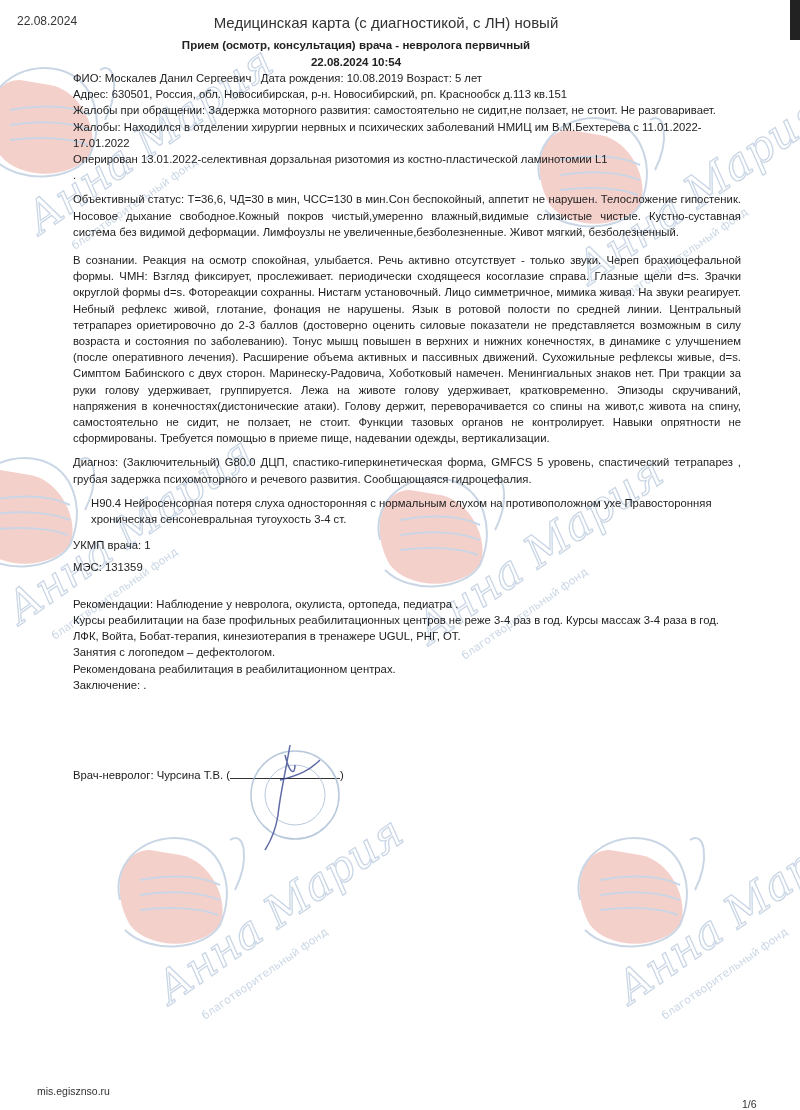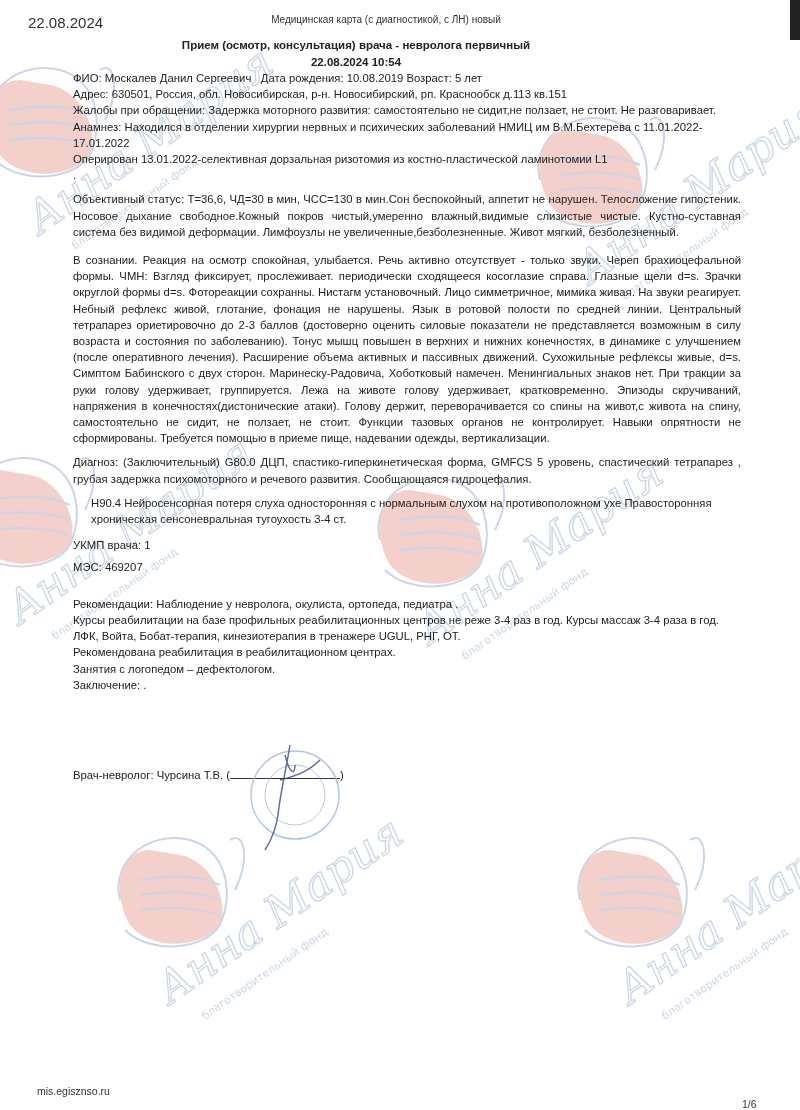--- a/index.html
+++ b/index.html
@@ -1,20 +1,20 @@
 <!DOCTYPE html>
 <html><head>
 <meta charset="utf-8">
 <style>
   html, body { margin:0; padding:0; background:#ffffff; }
   body { width:800px; height:1110px; position:relative; overflow:hidden;
          font-family:"Liberation Sans", "DejaVu Sans", sans-serif; color:#222; }
   .wm { position:absolute; pointer-events:none; opacity:0.55; }
-  .hdr-date { position:absolute; left:28px; top:14px; font-size:15px; color:#333; }
-  .hdr-title { position:absolute; left:0; width:732px; top:14px; text-align:center; font-size:10px; color:#333; padding-left:40px; box-sizing:border-box; }
+  .hdr-date { position:absolute; left:17px; top:14px; font-size:12px; color:#333; }
+  .hdr-title { position:absolute; left:0; width:732px; top:14px; text-align:center; font-size:15px; color:#333; padding-left:40px; box-sizing:border-box; }
   .doc-title { position:absolute; left:0; width:712px; top:37px; text-align:center; font-size:11.5px; font-weight:bold; line-height:17px; }
   .content { position:absolute; left:73px; top:70px; width:668px; font-size:11.3px; line-height:16.2px; }
   .content p { margin:0; }
   .j { text-align:justify; text-align-last:left; }
   .b { font-weight:normal; }
   .gap { height:12px; }
   .gap2 { height:8px; }
   .gap3 { height:20px; }
   .sig { position:absolute; left:73px; top:768px; font-size:11.3px; }
   .sigline { display:inline-block; width:110px; border-bottom:1px solid #333; vertical-align:baseline; height:10px; }
@@ -59,42 +59,42 @@
     <span>Дата рождения:</span>
     <span>10.08.2019</span>
     <span>Возраст:</span>
     <span>5 лет</span>
   </p>
   <p class="b">
     <span>Адрес:</span>
     <span>630501, Россия, обл. Новосибирская, р-н. Новосибирский, рп. Краснообск д.113 кв.151</span>
   </p>
   <p class="j"><span class="b">Жалобы при обращении:</span> <span>Задержка моторного развития: самостоятельно  не сидит,не ползает, не стоит. Не разговаривает.</span></p>
-  <p><span class="b">Анамнез:</span> <span>Находился в отделении хирургии нервных и психических заболеваний НМИЦ им В.М.Бехтерева с 11.01.2022-17.01.2022</span></p>
+  <p><span class="b">Жалобы:</span> <span>Находился в отделении хирургии нервных и психических заболеваний НМИЦ им В.М.Бехтерева с 11.01.2022-17.01.2022</span></p>
   <p>Оперирован 13.01.2022-селективная дорзальная ризотомия из костно-пластической ламинотомии L1</p>
   <p>.</p>
   <div class="gap2"></div>
   <p class="j"><span class="b">Объективный статус:</span> <span>Т=36,6, ЧД=30 в мин, ЧСС=130 в мин.Сон беспокойный, аппетит не нарушен. Телосложение гипостеник. Носовое дыхание свободное.Кожный покров чистый,умеренно влажный,видимые слизистые чистые. Кустно-суставная система без видимой деформации. Лимфоузлы не увеличенные,безболезненные. Живот мягкий, безболезненный.</span></p>
   <div class="gap"></div>
   <p class="j">В сознании. Реакция на осмотр спокойная, улыбается. Речь активно отсутствует - только звуки. Череп брахиоцефальной формы. ЧМН: Взгляд фиксирует, прослеживает. периодически сходящееся косоглазие справа. Глазные щели d=s. Зрачки округлой формы d=s. Фотореакции сохранны. Нистагм установочный. Лицо симметричное, мимика живая. На звуки реагирует. Небный рефлекс живой, глотание, фонация не нарушены. Язык в ротовой полости по средней линии. Центральный тетрапарез ориетировочно до 2-3 баллов (достоверно оценить силовые показатели не представляется возможным в силу возраста и состояния по заболеванию). Тонус мышц  повышен в верхних и нижних конечностях, в динамике с улучшением (после оперативного лечения). Расширение объема активных и пассивных движений. Сухожильные рефлексы живые, d=s. Симптом Бабинского с двух сторон. Маринеску-Радовича, Хоботковый намечен. Менингиальных знаков нет. При тракции за руки голову удерживает,  группируется. Лежа на животе голову  удерживает, кратковременно. Эпизоды скручиваний, напряжения в конечностях(дистонические атаки). Голову держит, переворачивается со спины на живот,с живота на спину, самостоятельно не сидит, не ползает, не стоит. Функции тазовых органов не контролирует. Навыки опрятности не сформированы. Требуется помощью в приеме пище, надевании одежды, вертикализации.</p>
   <div class="gap2"></div>
   <p class="j"><span class="b">Диагноз:</span> <span>(Заключительный) G80.0 ДЦП, спастико-гиперкинетическая форма, GMFCS 5 уровень, спастический тетрапарез , грубая задержка психомоторного и речевого развития. Сообщающаяся гидроцефалия.</span></p>
   <div class="gap2" style="height:4px"></div>
   <div class="gap2" style="height:4px"></div>
   <p style="padding-left:18px">H90.4 Нейросенсорная потеря слуха односторонняя с нормальным слухом на противоположном ухе Правосторонняя хроническая сенсоневральная тугоухость 3-4 ст.</p>
   <div class="gap2" style="height:4px"></div>
   <div class="gap2" style="height:6px"></div>
   <p><span class="b">УКМП врача:</span> <span>1</span></p>
   <div class="gap2" style="height:6px"></div>
-  <p><span class="b">МЭС:</span> <span>469207</span></p>
+  <p><span class="b">МЭС:</span> <span>131359</span></p>
   <div class="gap3"></div>
   <p><span class="b">Рекомендации:</span> <span>Наблюдение у невролога, окулиста, ортопеда, педиатра .</span></p>
   <p>Курсы реабилитации на базе профильных реабилитационных центров не реже 3-4 раз в год. Курсы массаж 3-4 раза в год. ЛФК, Войта, Бобат-терапия, кинезиотерапия в тренажере UGUL, РНГ, ОТ.</p>
+  <p>Занятия с логопедом – дефектологом.</p>
   <p>Рекомендована реабилитация в реабилитационном центрах.</p>
-  <p>Занятия с логопедом – дефектологом.</p>
   <p><span class="b">Заключение:</span> <span>.</span></p>
 </div>
 
 <div class="sig">
   <span>Врач-невролог: Чурсина Т.В. (</span><span class="sigline"></span><span>)</span>
 </div>
 
 <svg class="wm" style="left:240px;top:735px;opacity:0.75" width="110" height="120" viewBox="0 0 110 120">
   <circle cx="55" cy="60" r="44" fill="none" stroke="#9fb6d0" stroke-width="1.5"></circle>
   <circle cx="55" cy="60" r="30" fill="none" stroke="#9fb6d0" stroke-width="1"></circle>

